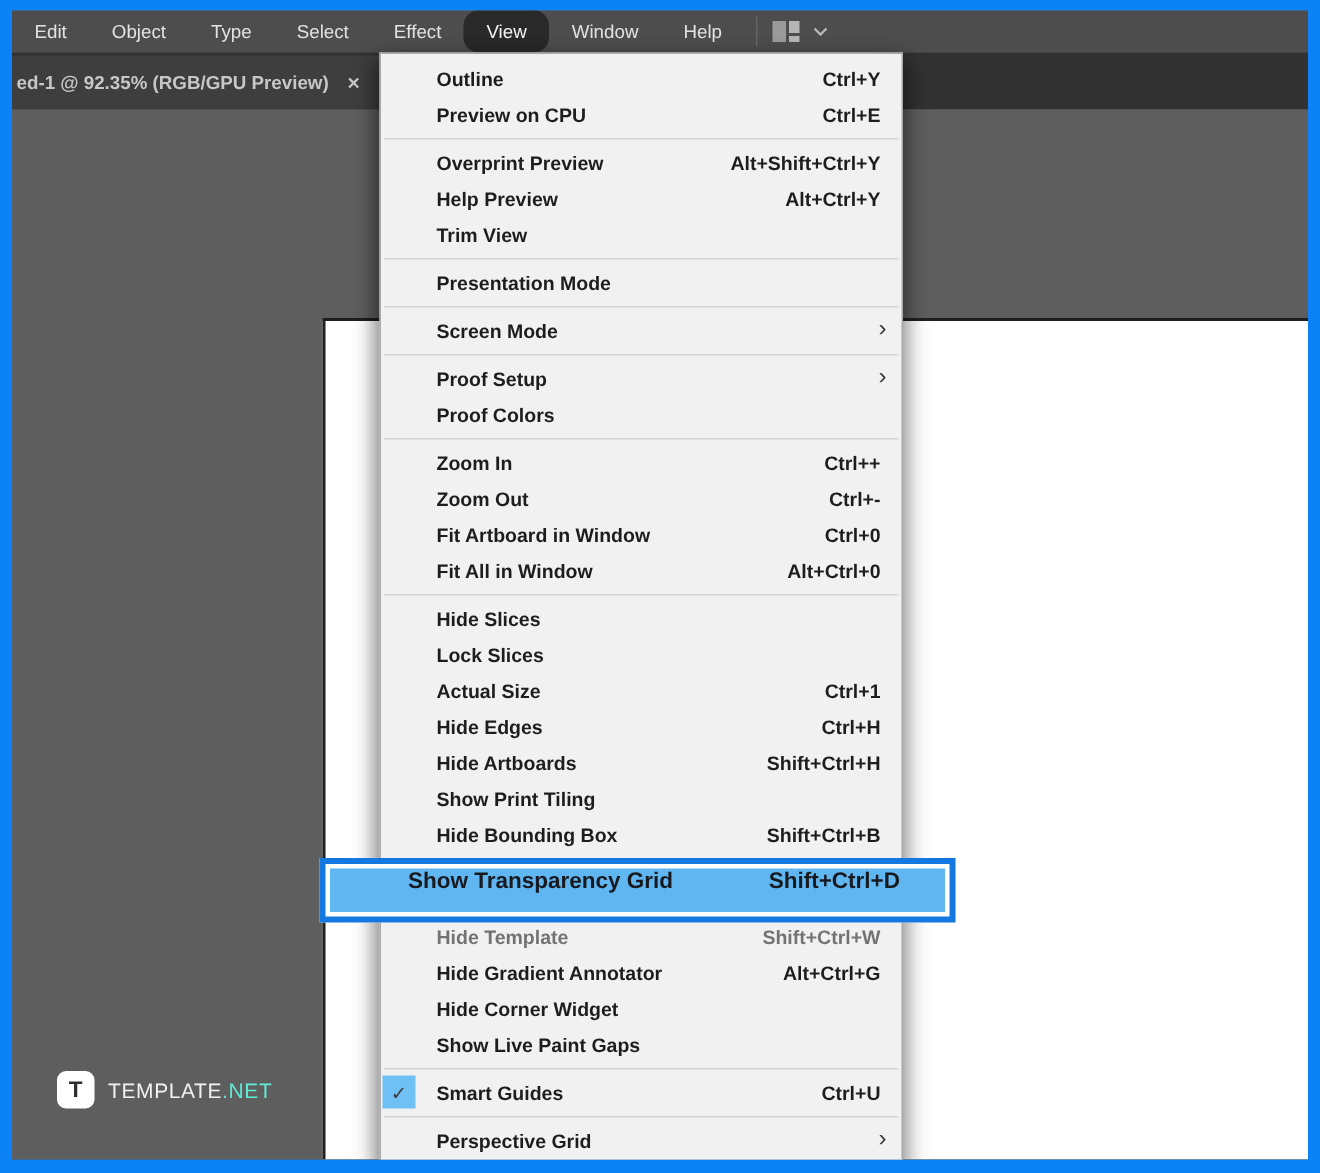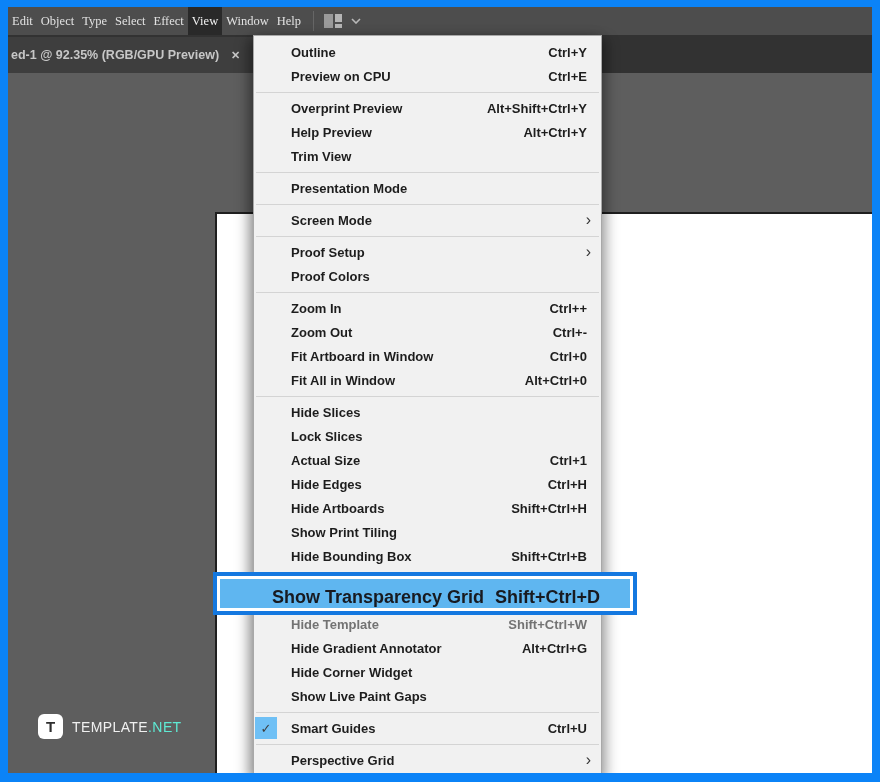--- a/index.html
+++ b/index.html
@@ -18,22 +18,22 @@
   }
 
   
   .menubar {
     position: absolute; left: 0; top: 0; right: 0; height: 28px;
     background: var(--menubar-gray, #4d4d4d);
     display: flex; align-items: stretch;
     color: #e2e2e2; font-size: 12.5px;
   }
   .mb-items { display: flex; align-items: stretch; }
-  .mb-item { padding: 0 4px; display: flex; align-items: center; cursor: default; white-space: nowrap; font-family: Liberation Serif, serif; }
-  .mb-item.active { background: #292929; color: #f2f2f2; }
+  .mb-item { padding: 0 15px; display: flex; align-items: center; cursor: default; white-space: nowrap; }
+  .mb-item.active { background: #292929; color: #f2f2f2; border-radius: 10px; }
   .mb-divider { width: 1px; background: #666; margin: 4px 6px 4px 8px; }
   .ws-icon { width: 18px; height: 14px; align-self: center; margin-left: 4px; position: relative; }
   .ws-icon .b { position: absolute; background: #a9a9a9; }
   .ws-icon .b1 { left: 0; top: 0; width: 9px;  height: 14px; background: #9a9a9a; }
   .ws-icon .b2 { left: 11px; top: 0; width: 7px; height: 8px;  background: #b5b5b5; }
   .ws-icon .b3 { left: 11px; top: 10px; width: 7px; height: 4px; background: #b5b5b5; }
   .mb-chevron { align-self: center; margin-left: 9px; width: 10px; height: 6px; }
   .mb-chevron svg { display: block; }
 
   
@@ -93,23 +93,23 @@
   .hgap { height: 44px; }
 
   
   .annotation {
     position: absolute; left: 205px; top: 565px; width: 424px; height: 43px;
     border: 4px solid var(--annotation-blue, #1478e0);
     background: #ffffff; padding: 3px; z-index: 9;
   }
   .annotation-bar {
     height: 100%; background: var(--highlight-blue, #5fb6f0);
-    display: flex; align-items: flex-end; justify-content: space-between;
+    display: flex; align-items: flex-start; justify-content: space-between;
     padding: 0 30px 0 52px;
-    font-size: 18px; font-weight: 700; color: #181a20; white-space: nowrap;
+    font-size: 15px; font-weight: 700; color: #181a20; white-space: nowrap;
   }
 </style>
 </head>
 <body>
 
 <div class="frame">
   <div class="screen">
 
     <div class="menubar">
       <div class="mb-items" id="mb-items">

